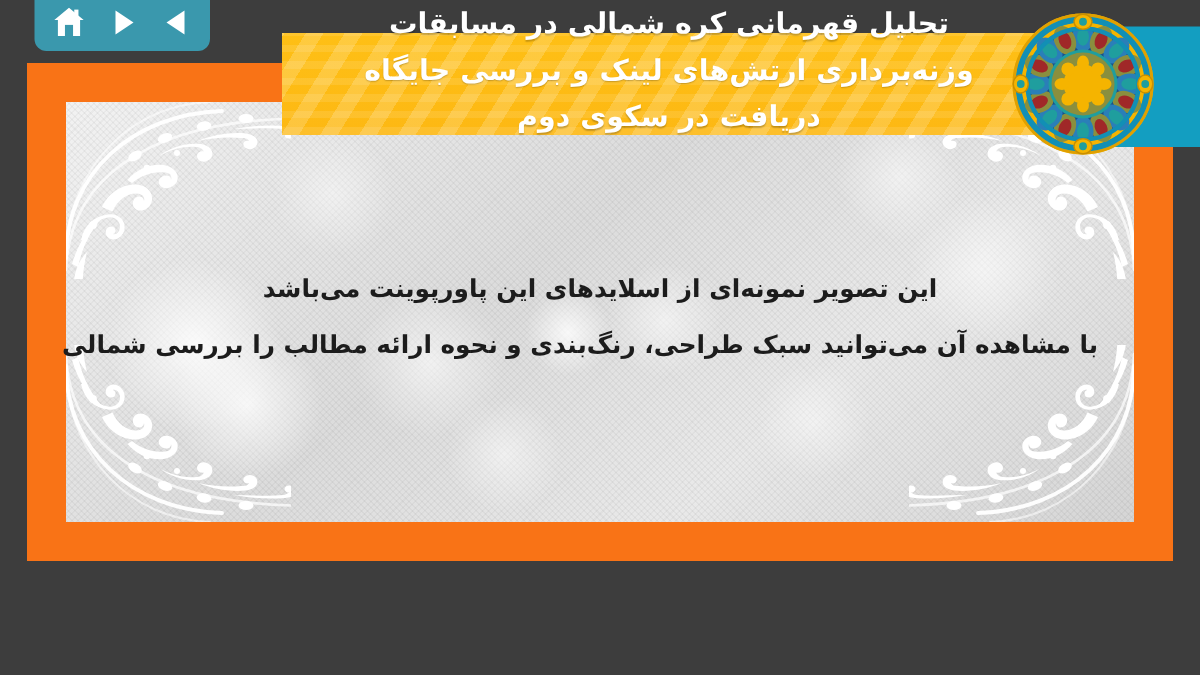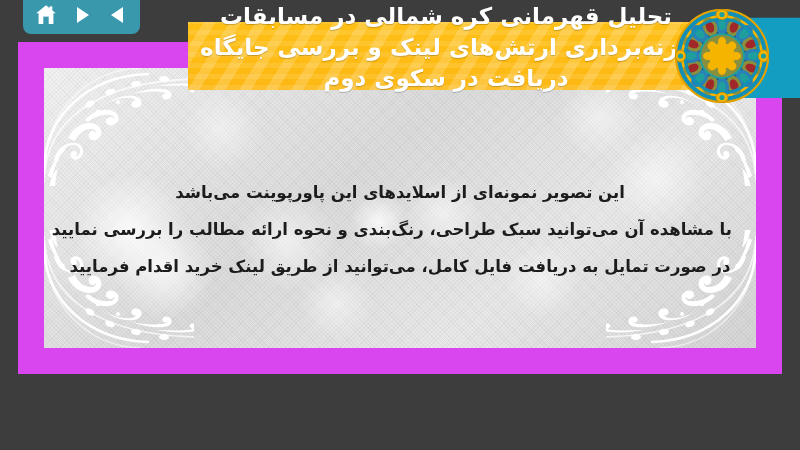--- a/index.html
+++ b/index.html
@@ -47,21 +47,21 @@
   }
   .navbtn svg { display: block; }
 
   
   .slide {
     position: absolute;
     left: 18px;
     top: 42px;
     width: 764px;
     height: 332px;
-    background: #d946ef;
+    background: #f97316;
     z-index: 10;
   }
 
   
   .slide-inner {
     position: absolute;
     left: 26px;
     top: 26px;
     right: 26px;
     bottom: 26px;
@@ -133,21 +133,21 @@
     background: #3d3d3d;
     z-index: 1;
   }
   .title-text {
     position: absolute;
     left: 0;
     right: 96px;
     top: 1px;
     text-align: center;
     color: #ffffff;
-    font-size: 23px;
+    font-size: 19px;
     font-weight: bold;
     line-height: 31px;
     direction: rtl;
     z-index: 5;
     text-shadow: 0 1px 1px rgba(0,0,0,0.22);
     white-space: nowrap;
   }
   .title-text div { white-space: nowrap; }
 
   
@@ -348,22 +348,21 @@
           <ellipse cx="66" cy="24" rx="5" ry="3" transform="rotate(-20 66 24)"></ellipse>
           <ellipse cx="92" cy="16" rx="5" ry="3" transform="rotate(-10 92 16)"></ellipse>
           <ellipse cx="120" cy="11" rx="5" ry="3"></ellipse>
           <path d="M14 100 c-2 8-3 16-3 24 l-6 0 c0-9 3-18 9-24z"></path>
         </g>
       </svg>
     </div>
 
     <div class="body-text">
       <p>این تصویر نمونه‌ای از اسلایدهای این پاورپوینت می‌باشد</p>
-      <p>با مشاهده آن می‌توانید سبک طراحی، رنگ‌بندی و نحوه ارائه مطالب را بررسی نمایید</p>
-      <p>در صورت تمایل به دریافت فایل کامل، می‌توانید از طریق لینک خرید اقدام فرمایید</p>
+      <p>با مشاهده آن می‌توانید سبک طراحی، رنگ‌بندی و نحوه ارائه مطالب را بررسی شمالی</p>
     </div>
 
   </div>
 
   <div class="banner">
     <div class="banner-tab"></div>
     <div class="banner-body">
       <div class="banner-dark-cap"></div>
     </div>
     <div class="title-text">

